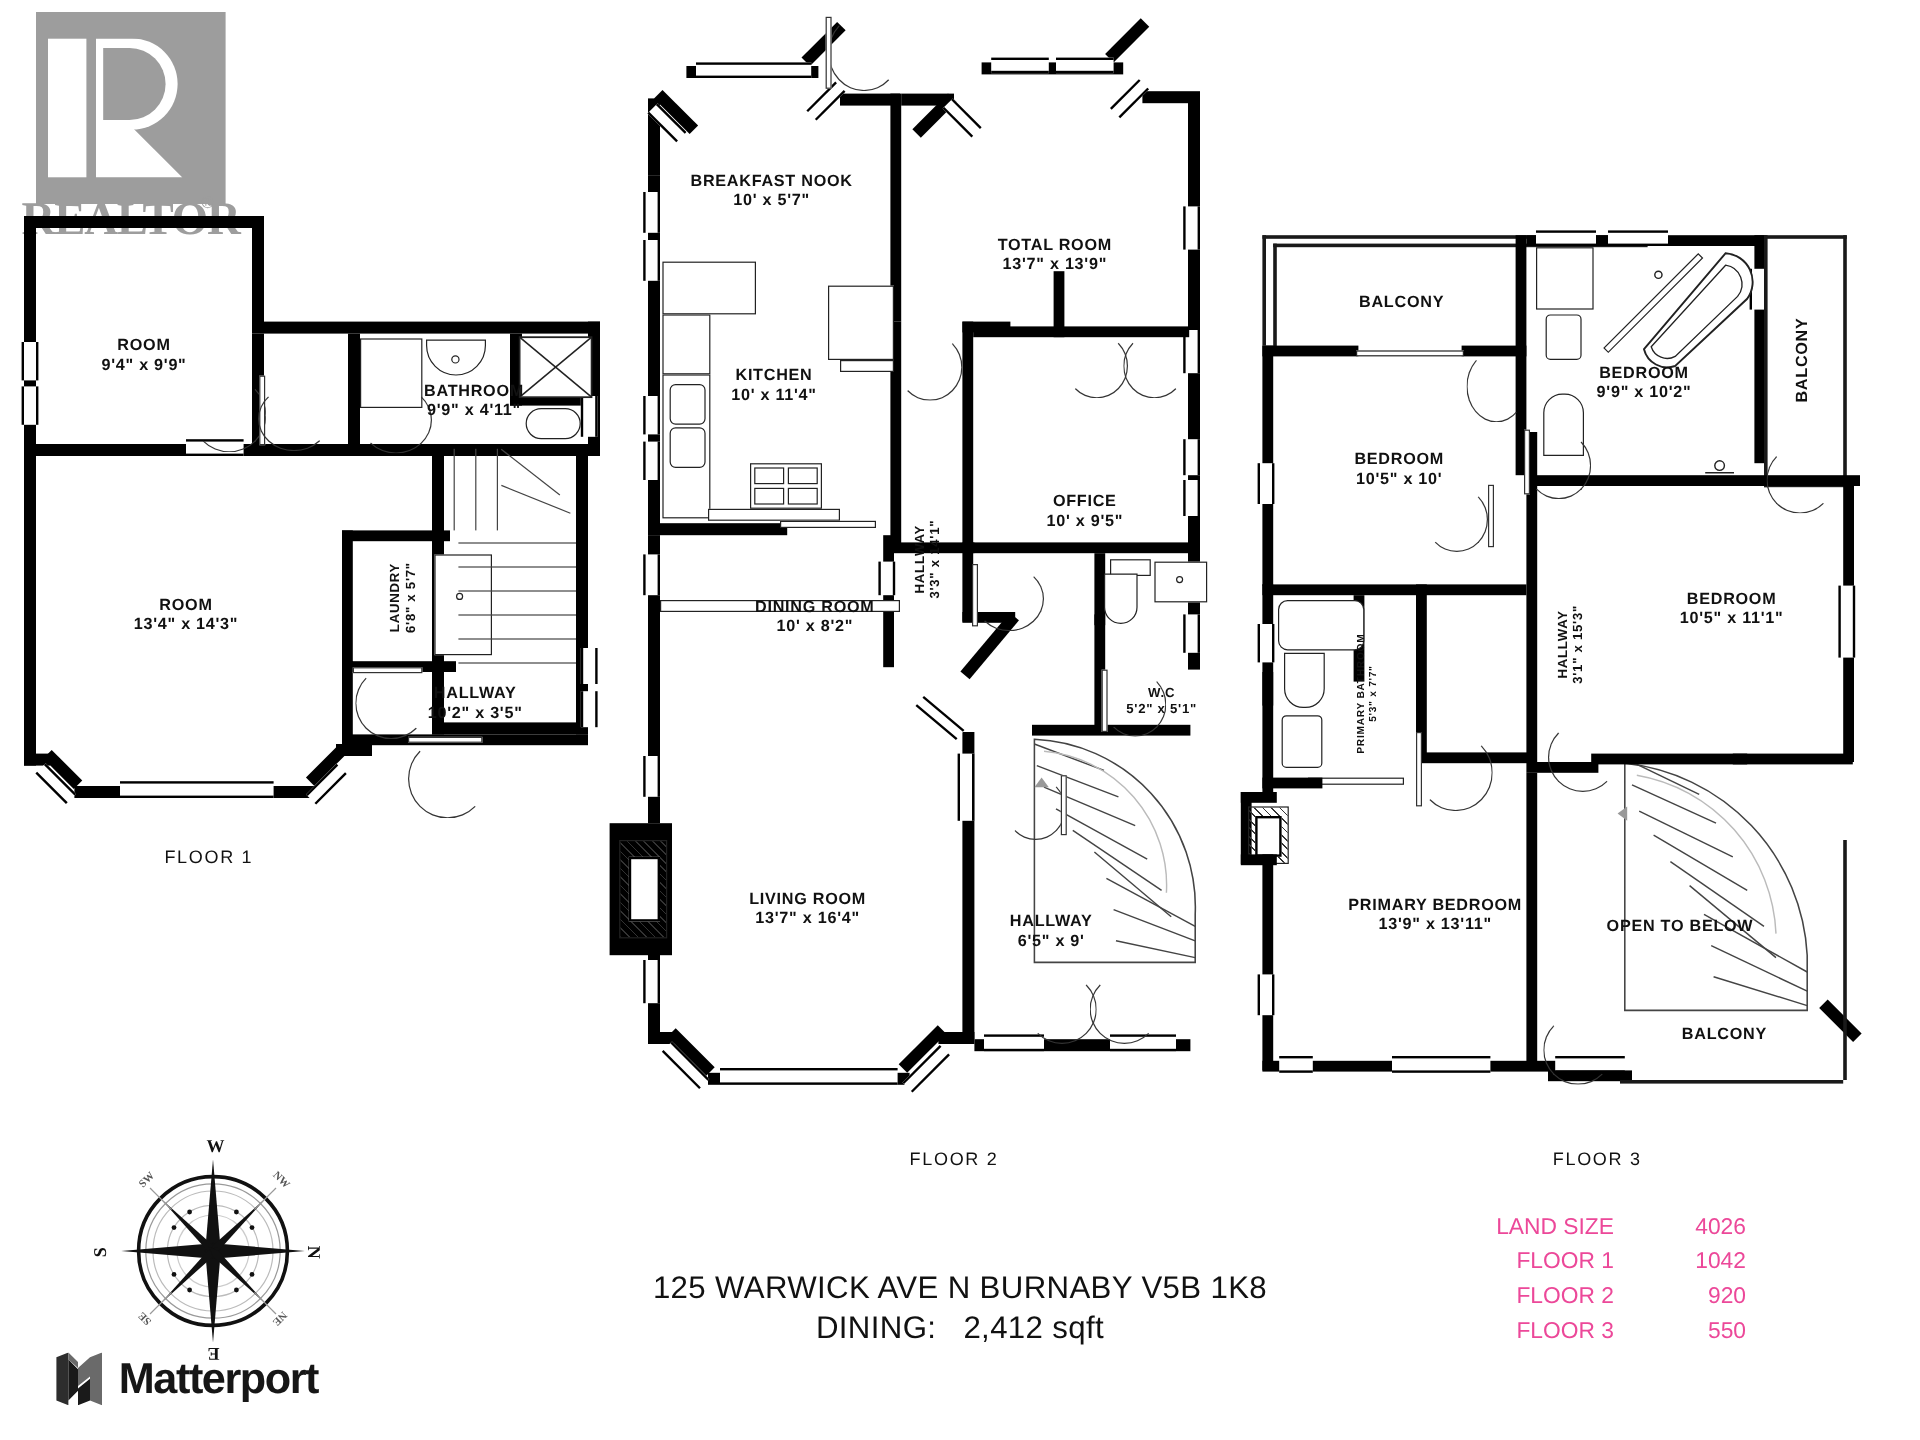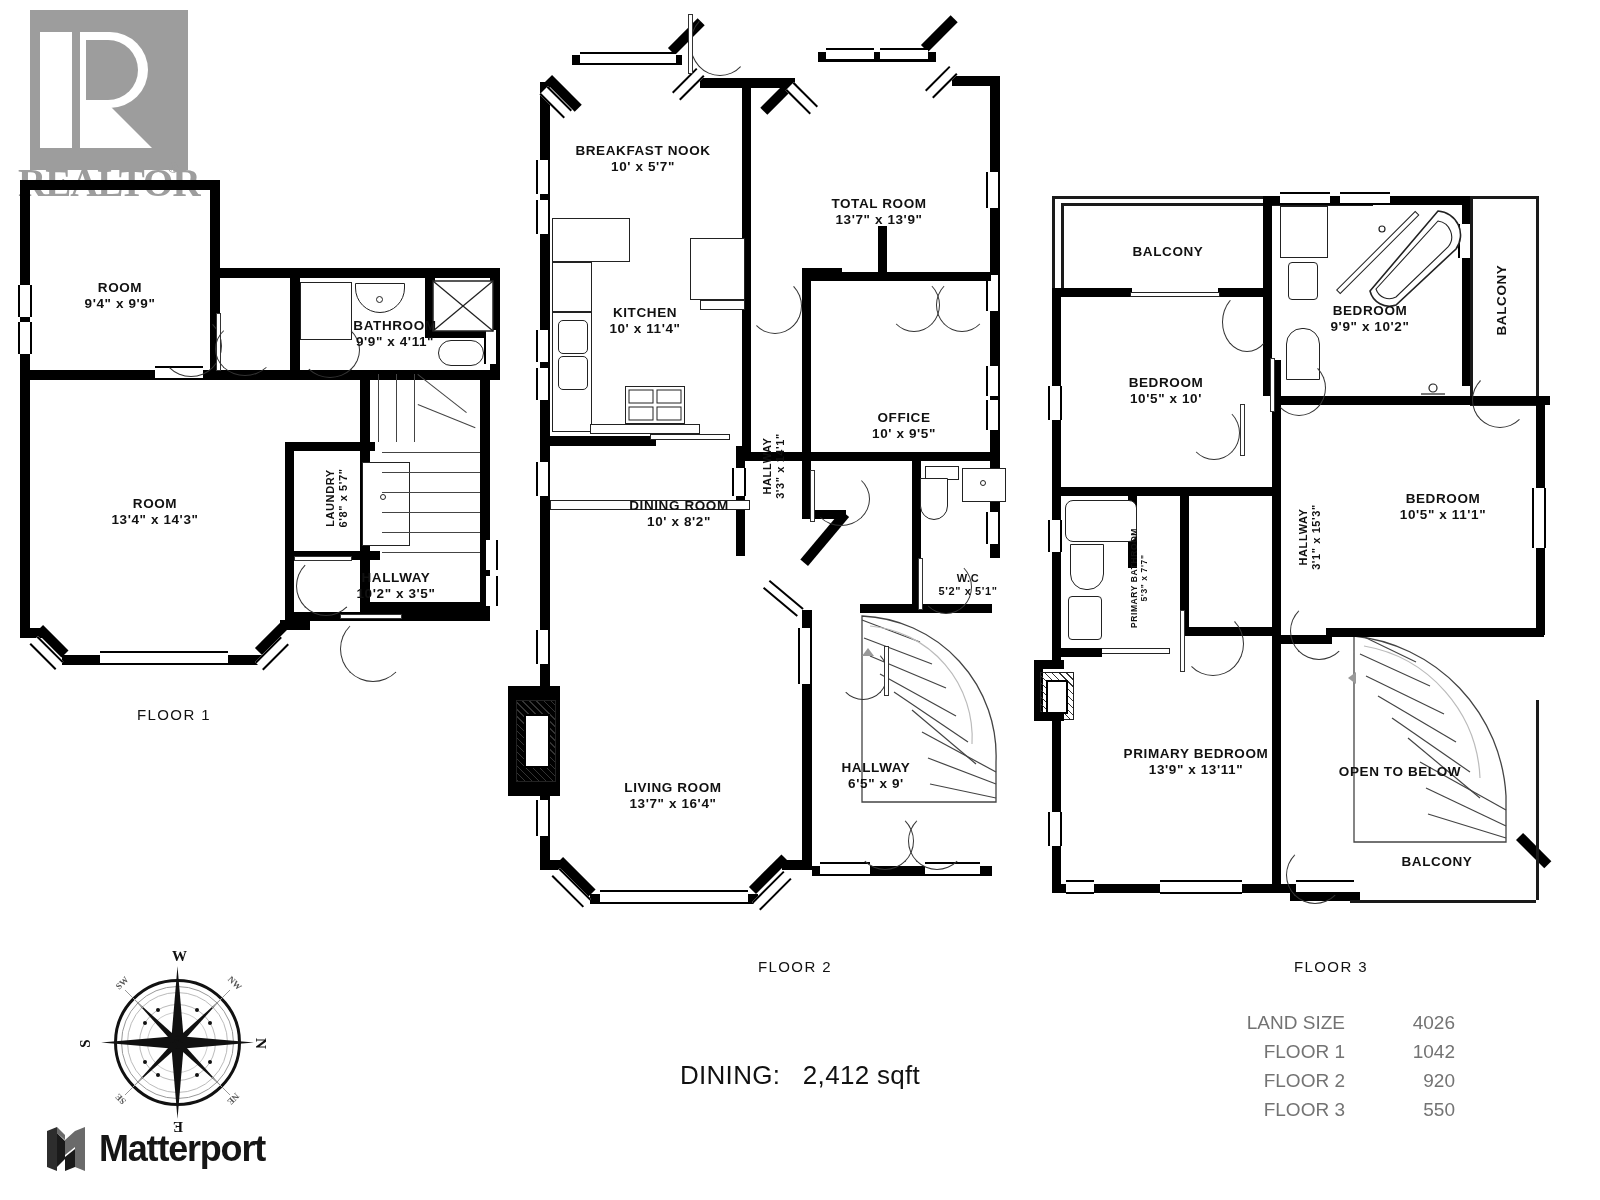--- a/index.html
+++ b/index.html
@@ -55,21 +55,21 @@
   #matterport .mtxt{font-size:36px;font-weight:700;letter-spacing:-1.2px;color:#161616;}
 
   
   #title-block{position:absolute;left:440px;top:1058px;width:720px;text-align:center;}
   #title-block .addr{font-size:26px;font-weight:400;letter-spacing:.3px;color:#111;}
   #title-block .total{font-size:26px;font-weight:400;letter-spacing:.3px;color:#111;margin-top:2px;}
   #disclaimer{position:absolute;left:540px;top:1152px;width:520px;text-align:center;
               font-size:8.4px;font-weight:700;line-height:1.45;color:#111;}
 
   
-  #area-table{position:absolute;left:1195px;top:1012px;width:260px;font-size:19px;color:#737373;}
+  #area-table{position:absolute;left:1195px;top:1012px;width:260px;font-size:19px;color:#ec4899;}
   #area-table .row{display:flex;justify-content:space-between;margin-bottom:7px;}
   #area-table .row .k{text-align:right;width:150px;}
   #area-table .row .v{text-align:right;width:85px;}
 </style>
 </head>
 <body>
 
 <div class="stage">
 
   <div id="realtor-logo">
@@ -346,21 +346,21 @@
       <div class="dm">3'3" x 14'1"</div>
     </div>
     <div class="lbl" style="left:643px;top:498px;transform:translateX(-50%);margin-left:36px;">
       <div class="nm">DINING ROOM</div>
       <div class="dm">10' x 8'2"</div>
     </div>
     <div class="lbl sm" style="left:968px;top:572px;transform:translateX(-50%);">
       <div class="nm">W.C</div>
       <div class="dm">5'2" x 5'1"</div>
     </div>
-    <div class="lbl" style="left:673px;top:780px;transform:translateX(-50%);">
+    <div class="lbl" style="left:673px;top:741px;transform:translateX(-50%);">
       <div class="nm">LIVING ROOM</div>
       <div class="dm">13'7" x 16'4"</div>
     </div>
     <div class="lbl" style="left:876px;top:760px;transform:translateX(-50%);">
       <div class="nm">HALLWAY</div>
       <div class="dm">6'5" x 9'</div>
     </div>
     <div class="floorlbl" style="left:758px;top:958px;">FLOOR 2</div>
   </div>
 
@@ -570,20 +570,21 @@
   <div id="matterport">
     <svg width="42" height="44" viewBox="0 0 42 44">
       <path d="M2 4 L12 0 L12 44 L2 40 Z" fill="#2d2d2d"></path>
       <path d="M12 0 L20 8 L20 28 L30 20 L30 40 L40 44 L40 0 L30 4 L20 13 L12 6 Z" fill="#6a6a6a"></path>
       <path d="M12 6 L20 14 L20 30 L30 22 L30 40 L20 44 L20 32 L12 40 Z" fill="#1a1a1a"></path>
     </svg>
     <div class="mtxt">Matterport</div>
   </div>
 
   <div id="title-block">
+    <div class="addr">125 WARWICK AVE N BURNABY V5B 1K8</div>
     <div class="total">
       <span>DINING:</span>
       &nbsp;
       <span>2,412 sqft</span>
     </div>
   </div>
 
   <div id="area-table">
     <div class="row">
       <span class="k">LAND SIZE</span>

